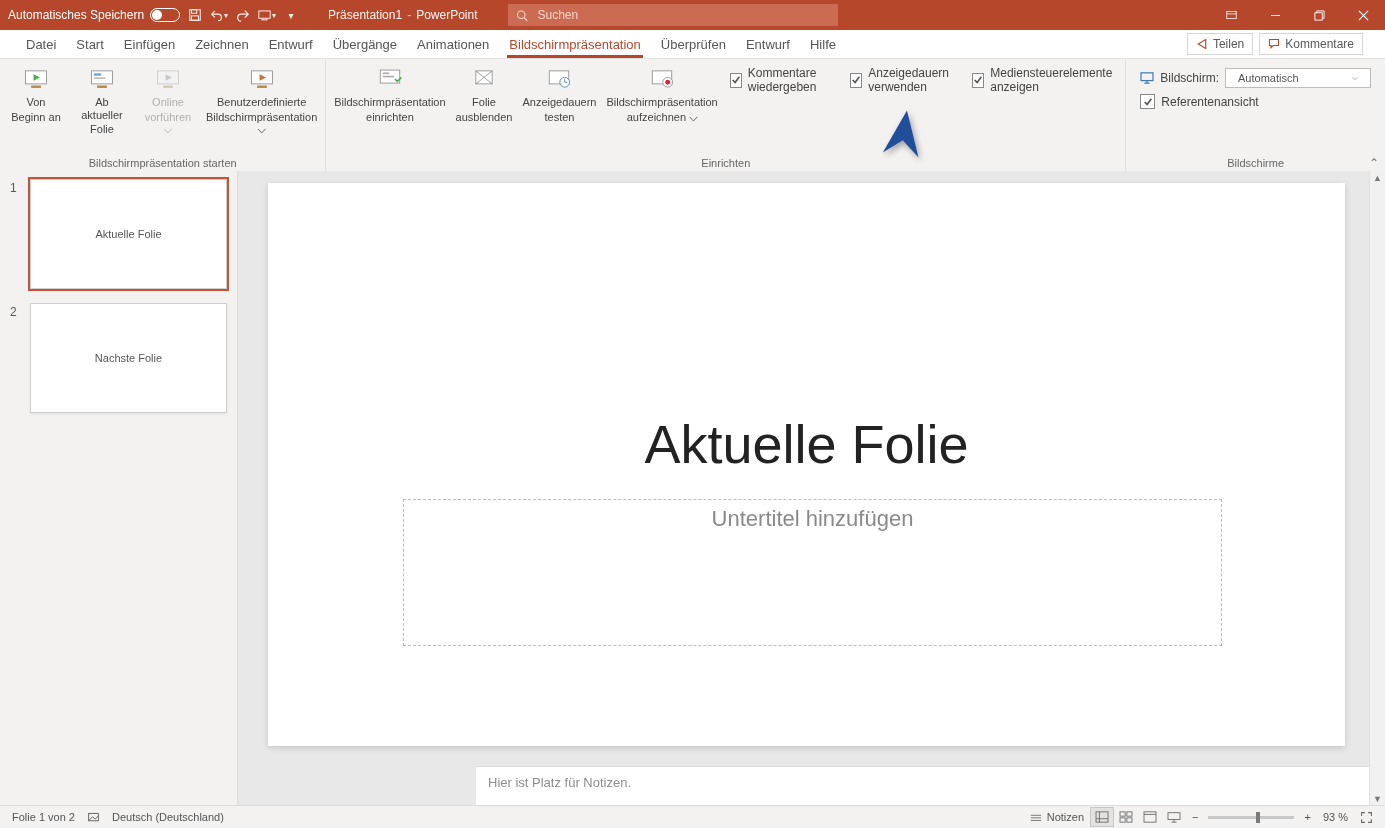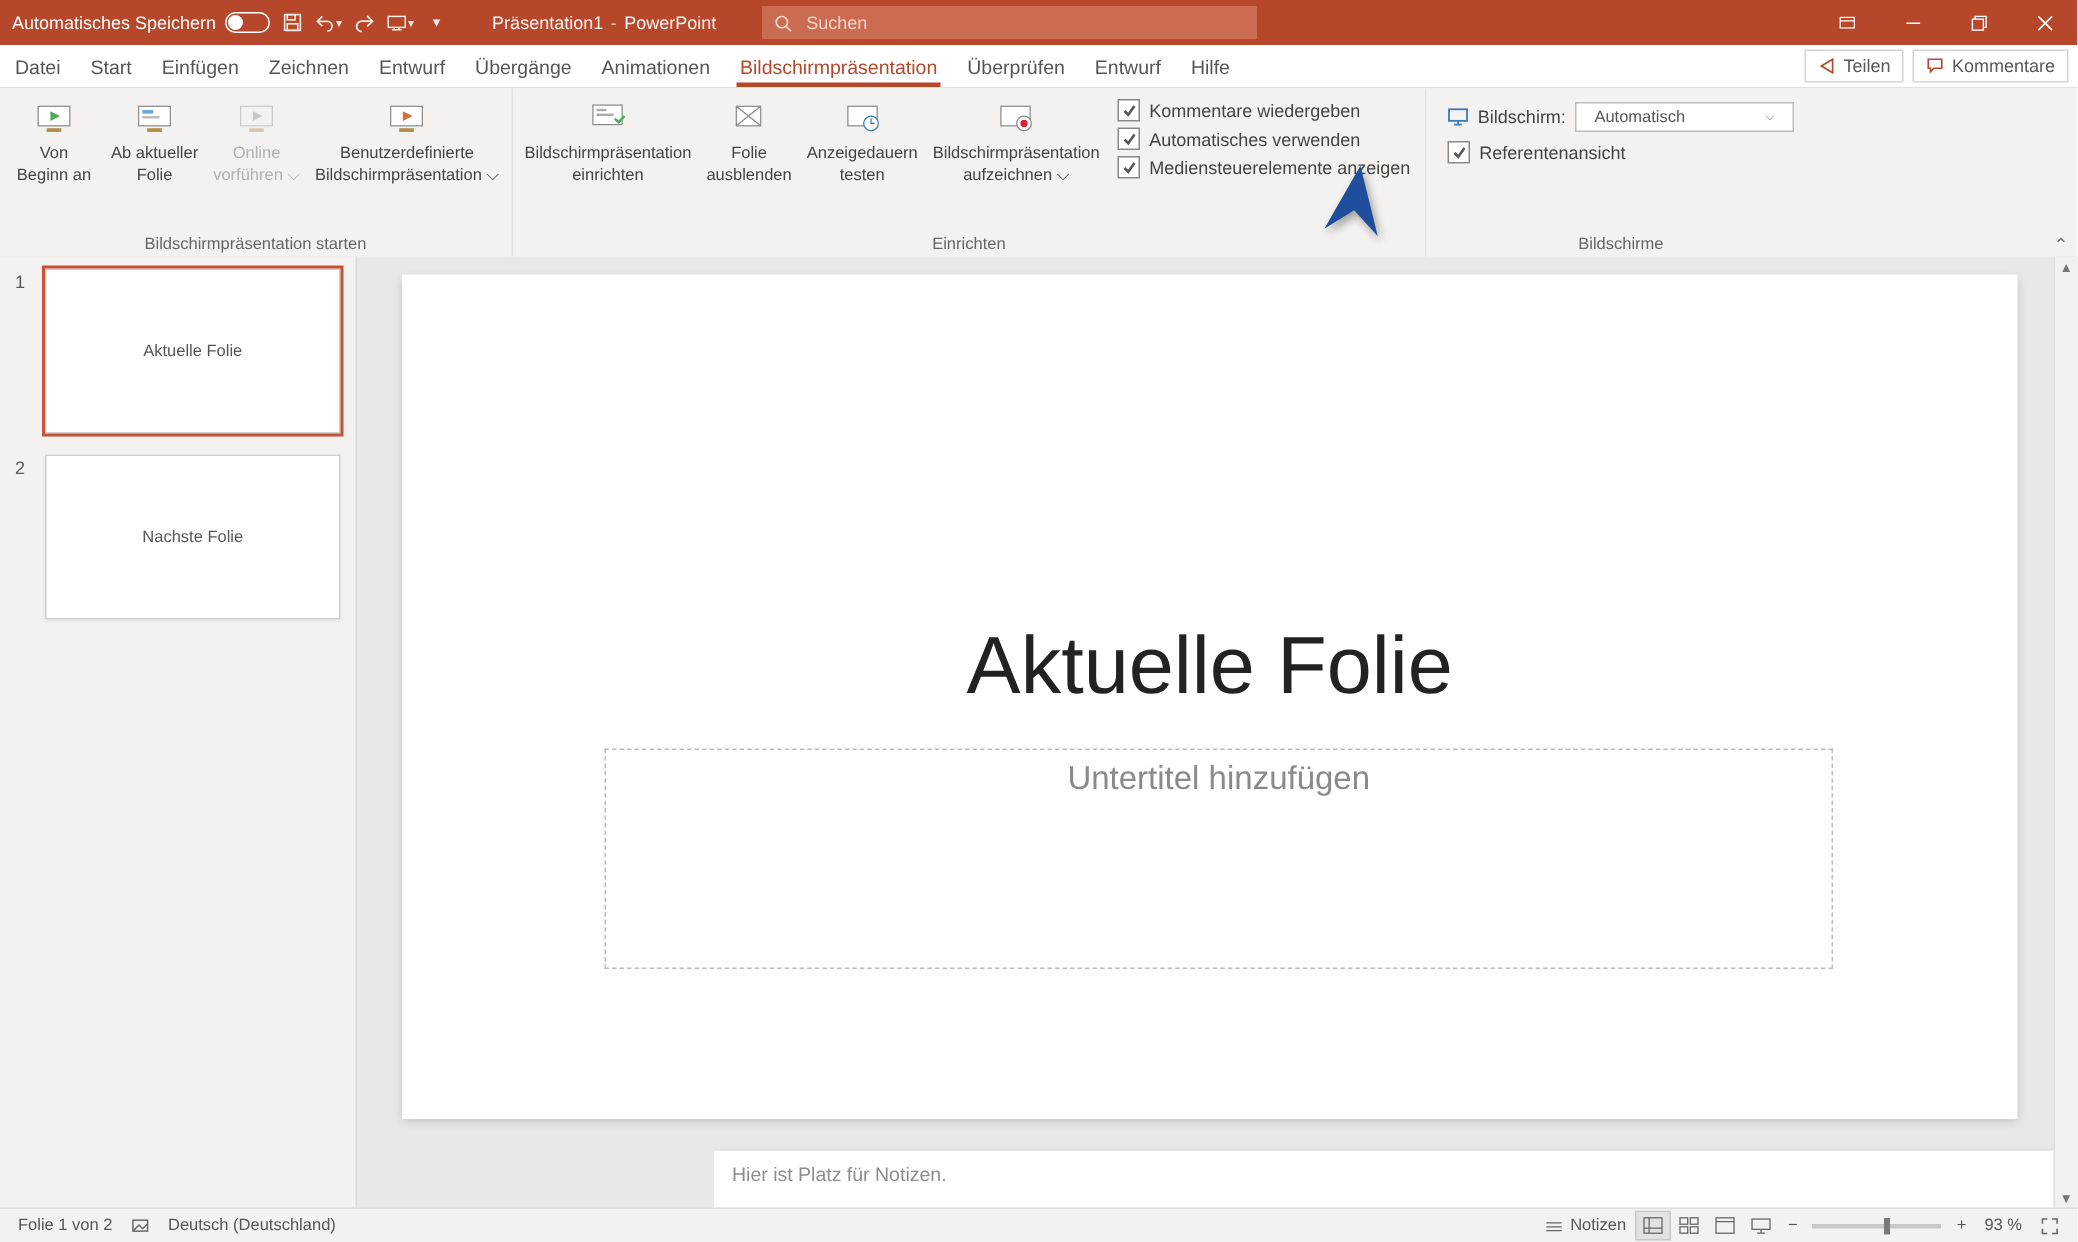--- a/index.html
+++ b/index.html
@@ -12,35 +12,35 @@
   .title-center{flex:0 0 auto;padding:0 20px;opacity:.95}
   .title-center .dash{padding:0 5px;opacity:.7}
   .search-wrap{flex:0 0 330px;margin-left:10px}
   .search{height:22px;background:#cb6b52;display:flex;align-items:center;padding:0 8px;color:#fad7cc;gap:8px}
   .search input{background:transparent;border:none;outline:none;color:#ffffff;font-size:12px;width:100%}
   .search input::placeholder{color:#f7d4c8}
   .win-ctrls{margin-left:auto;display:flex}
   .win-btn{width:44px;height:30px;display:flex;align-items:center;justify-content:center;color:#fff}
   .win-btn svg{width:11px;height:11px}
 
-  .menubar{height:28px;background:#fff;border-bottom:1px solid #e1e1e1;display:flex;align-items:flex-end;padding:0 0}
+  .menubar{height:28px;background:#fff;border-bottom:1px solid #e1e1e1;display:flex;align-items:flex-end;padding:0 16px}
   .menu-item{padding:0 10px;height:28px;display:flex;align-items:center;color:#555;position:relative;font-size:13px}
   .menu-item.active{color:#b7472a}
   .menu-item.active::after{content:"";position:absolute;left:8px;right:8px;bottom:0;height:3px;background:#b7472a}
   .menu-right{margin-left:auto;display:flex;gap:6px;padding-right:6px;align-items:center;height:28px}
   .menu-right .rbtn{border:1px solid #d6d6d6;height:20px;padding:0 8px;display:flex;align-items:center;gap:5px;color:#595959;font-size:12px}
 
   .ribbon{height:113px;background:#f3f2f1;border-bottom:1px solid #d9d9d9;display:flex;position:relative}
   .rgroup{border-right:1px solid #e1e0df;display:flex;flex-direction:column;justify-content:space-between;padding:3px 4px 0 4px}
   .rgroup .items{display:flex;gap:2px;align-items:flex-start}
   .rgroup .glabel{text-align:center;color:#666;font-size:11px;padding:3px 0}
   .rbig{width:auto;min-width:56px;text-align:center;display:flex;flex-direction:column;align-items:center;gap:2px;padding:2px 4px;font-size:11px;line-height:1.15;color:#444}
   .rbig .ic{height:30px;display:flex;align-items:center;justify-content:center}
   .rbig.disabled{color:#b0b0b0}
-  .chk-col{display:flex;flex-direction:column;gap:4px;padding:4px 6px 0 6px;font-size:12px;color:#444}
+  .chk-col{display:flex;flex-direction:row;gap:4px;padding:4px 6px 0 6px;font-size:12px;color:#444}
   .chk{display:flex;align-items:center;gap:6px}
   .chk .box{width:13px;height:13px;border:1px solid #888;display:flex;align-items:center;justify-content:center;color:#555;background:#fff}
   .chk .box svg{width:10px;height:10px}
   .scrgroup{display:flex;flex-direction:column;gap:6px;padding:6px 10px 0 10px;font-size:12px;color:#444}
   .scr-row{display:flex;align-items:center;gap:6px}
   .dd{border:1px solid #bcbcbc;background:#fff;height:18px;width:120px;display:flex;align-items:center;justify-content:space-between;padding:0 12px;font-size:11px;color:#555}
   .collapse{position:absolute;right:6px;bottom:2px;color:#777}
 
   .arrow-ann{position:absolute;left:870px;top:110px;pointer-events:none;filter:drop-shadow(2px 3px 3px rgba(0,0,0,.35))}
 
@@ -280,21 +280,21 @@
               </svg>
             </span>
             <span>Kommentare wiedergeben</span>
           </div>
           <div class="chk">
             <span class="box">
               <svg viewBox="0 0 12 12" fill="none" stroke="currentColor" stroke-width="2">
                 <path d="M2 6l3 3 5-7"></path>
               </svg>
             </span>
-            <span>Automatisches verwenden</span>
+            <span>Anzeigedauern verwenden</span>
           </div>
           <div class="chk">
             <span class="box">
               <svg viewBox="0 0 12 12" fill="none" stroke="currentColor" stroke-width="2">
                 <path d="M2 6l3 3 5-7"></path>
               </svg>
             </span>
             <span>Mediensteuerelemente anzeigen</span>
           </div>
         </div>

